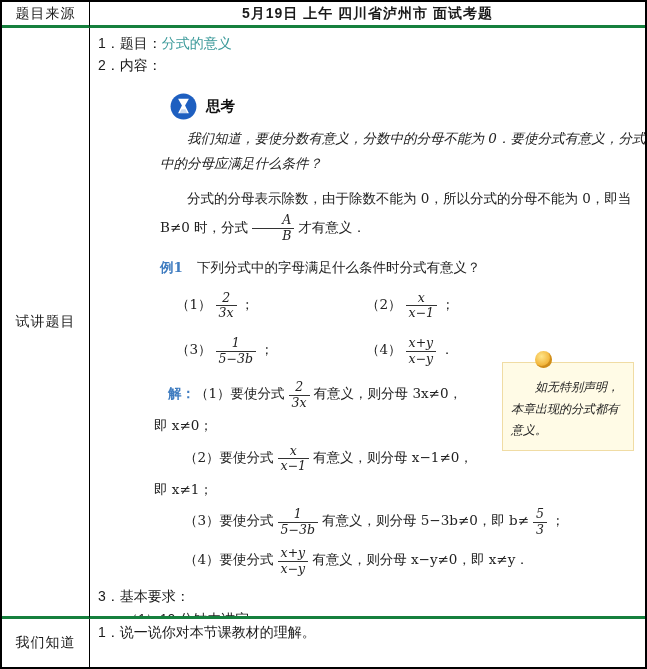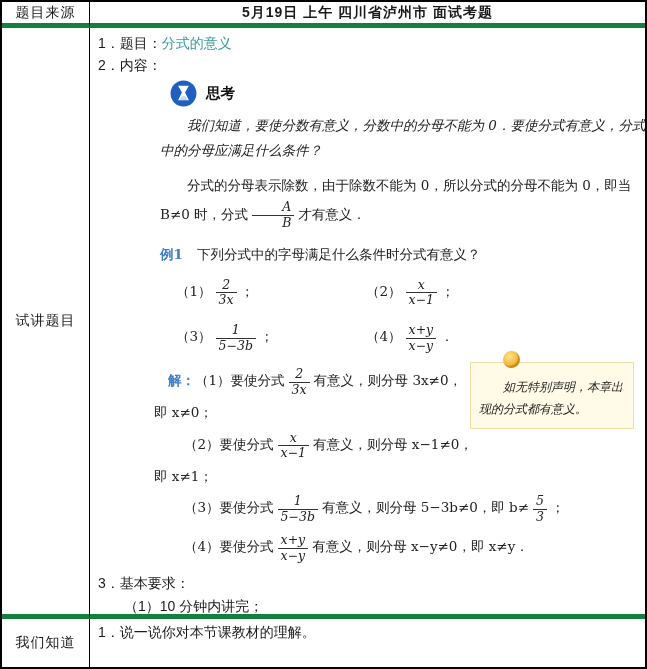--- a/index.html
+++ b/index.html
@@ -23,40 +23,40 @@
     display:grid;
     grid-template-columns:88px 1fr;
     grid-template-rows:26px 1fr 48px;
   }
   .cell{border-color:#000;}
   .c-label{
     border-right:1px solid #000;
     display:flex;align-items:center;justify-content:center;
     font-size:14px;letter-spacing:1px;
   }
-  .row-b{border-bottom:5px solid #15803d;}
+  .row-b{border-bottom:3px solid #15803d;}
   .header-title{
     display:flex;align-items:center;justify-content:center;
     font-weight:bold;font-size:14px;letter-spacing:1px;
   }
   .content{
     position:relative;
     padding:5px 8px 2px 8px;
     overflow:hidden;
   }
   .line{line-height:1.55;}
   .teal{color:var(--title-teal);}
   .blue{color:var(--math-blue);font-weight:bold;}
   .book{
     font-family:"DejaVu Serif","Liberation Serif",serif;
     margin-left:62px;width:486px;font-size:13.5px;color:#222;
   }
   .think-row{
     display:flex;align-items:center;gap:9px;
-    margin:4px 0 6px 72px;
+    margin:17px 0 6px 72px;
   }
   .think-badge{width:27px;height:27px;flex:0 0 auto;}
   .think-label{font-weight:bold;font-size:14.5px;color:#111;}
   .kai{font-style:italic;}
   .p-ind{text-indent:2em;line-height:1.85;margin-top:4px;}
   .p2{line-height:2.1;margin-top:8px;}
   .frac{
     display:inline-flex;flex-direction:column;align-items:center;
     vertical-align:middle;margin:0 4px;font-style:italic;line-height:1.15;
     font-family:"DejaVu Serif","Liberation Serif",serif;
@@ -69,21 +69,21 @@
     display:grid;grid-template-columns:190px 1fr;
     row-gap:16px;margin:12px 0 6px 16px;
   }
   .ex-item{white-space:nowrap;}
   .sol{margin-top:14px;}
   .sol-line{line-height:1.5;margin-top:9px;white-space:nowrap;}
   .ind1{margin-left:8px;}
   .ind2{margin-left:24px;}
   .sol-cont{margin:6px 0 2px -6px;line-height:1.4;}
   .note-box{
-    position:absolute;top:334px;right:11px;width:164px;
+    position:absolute;top:334px;right:11px;width:132px;
     background:var(--note-bg);border:1px solid var(--note-border);
     padding:14px 8px 8px 8px;
     font-family:"DejaVu Serif","Liberation Serif",serif;
     font-style:italic;font-size:12px;line-height:1.8;color:#222;
     text-indent:2em;
   }
   .bulb{
     position:absolute;top:-12px;left:32px;width:17px;height:17px;
     border-radius:50%;
     background:radial-gradient(circle at 38% 32%, #ffe58a 0%, var(--bulb-yellow) 55%, #d9940a 100%);

